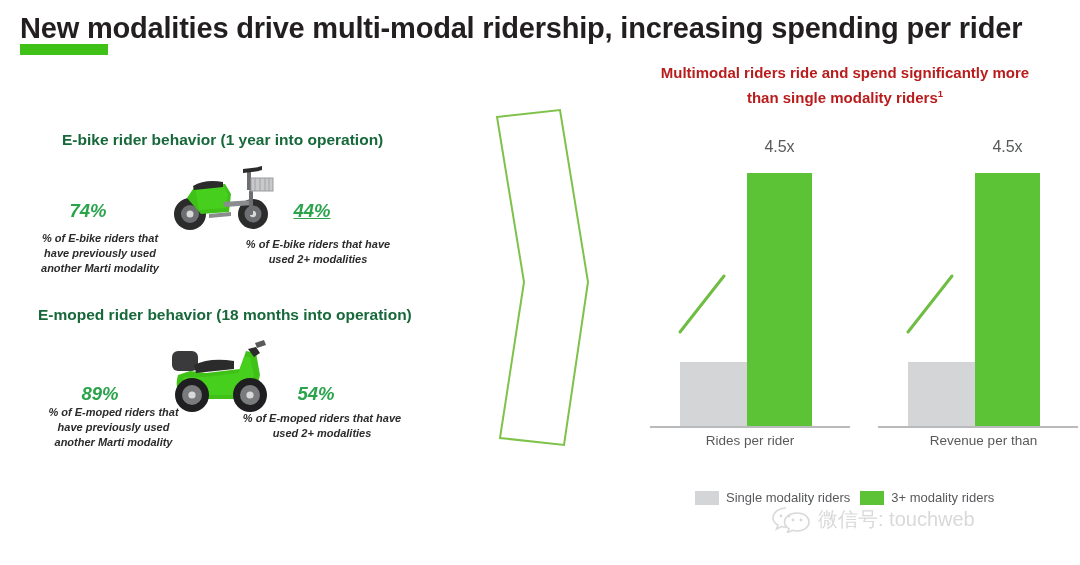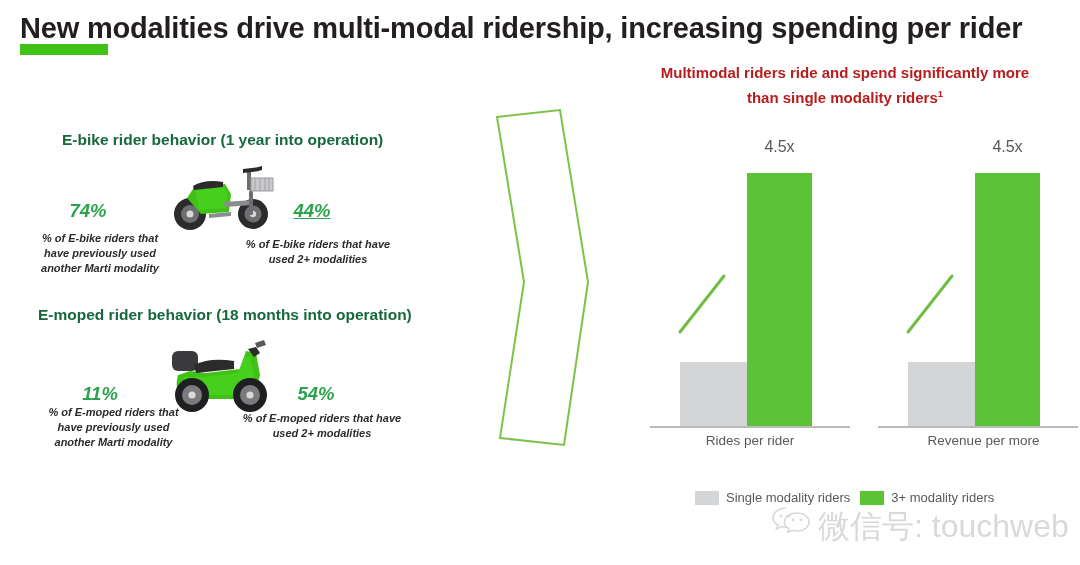--- a/index.html
+++ b/index.html
@@ -150,23 +150,23 @@
   }
   .legend-entry { display: flex; align-items: center; gap: 7px; }
   .legend-swatch { width: 24px; height: 14px; display: inline-block; }
 
   
   #watermark {
     position: absolute;
     left: 772px;
     top: 505px;
     display: flex;
-    align-items: flex-start;
+    align-items: flex-end;
     gap: 8px;
-    font-size: 32px;
+    font-size: 20px;
     color: #d9d9d9;
     white-space: nowrap;
     pointer-events: none;
   }
 </style>
 </head>
 <body>
 
 <div id="slide-title">New modalities drive multi-modal ridership, increasing spending per rider</div>
 <div id="title-underline"></div>
@@ -227,21 +227,21 @@
 
   <circle cx="32" cy="62" r="17" fill="#1f1f21"></circle>
   <circle cx="32" cy="62" r="10" fill="#7a7b7d"></circle>
   <circle cx="32" cy="62" r="3.6" fill="#d9d9d9"></circle>
 
   <circle cx="90" cy="62" r="17" fill="#1f1f21"></circle>
   <circle cx="90" cy="62" r="10" fill="#7a7b7d"></circle>
   <circle cx="90" cy="62" r="3.6" fill="#d9d9d9"></circle>
 </svg>
 
-<div id="emoped-stat-left" class="stat-value">11%</div>
+<div id="emoped-stat-left" class="stat-value">89%</div>
 <div id="emoped-cap-left" class="stat-caption">% of E-moped riders that have previously used another Marti modality</div>
 
 <div id="emoped-stat-right" class="stat-value">54%</div>
 <div id="emoped-cap-right" class="stat-caption">% of E-moped riders that have used 2+ modalities</div>
 
 <svg id="center-chevron" viewBox="0 0 120 345">
   <polygon points="15,12 78,5 106,177 82,340 18,333 42,177" fill="none" stroke="#7fc24a" stroke-width="2"></polygon>
 </svg>
 
 <div id="chart-heading">
@@ -268,21 +268,21 @@
 
   <div class="bar bar-gray" style="left:258px; width:67px; height:64px; bottom:34px;"></div>
   <div class="bar bar-green" style="left:325px; width:65px; height:253px; bottom:34px;"></div>
 
   <svg class="trend-arrow" style="left:254px; top:142px; width:52px; height:64px;" viewBox="0 0 52 64">
     <line x1="4" y1="60" x2="48" y2="4" stroke="#6fbd43" stroke-width="3" stroke-linecap="round"></line>
   </svg>
 
   <div class="bar-value-label" style="left:325px; top:8px; width:65px;">4.5x</div>
 
-  <div class="group-label" style="left:246px; top:303px; width:175px;">Revenue per more</div>
+  <div class="group-label" style="left:246px; top:303px; width:175px;">Revenue per than</div>
 </div>
 
 <div id="chart-legend">
   <div class="legend-entry">
     <span class="legend-swatch" style="background:#d4d5d7;"></span>
     <span>Single modality riders</span>
   </div>
   <div class="legend-entry">
     <span class="legend-swatch" style="background:#5cc236;"></span>
     <span>3+ modality riders</span>

